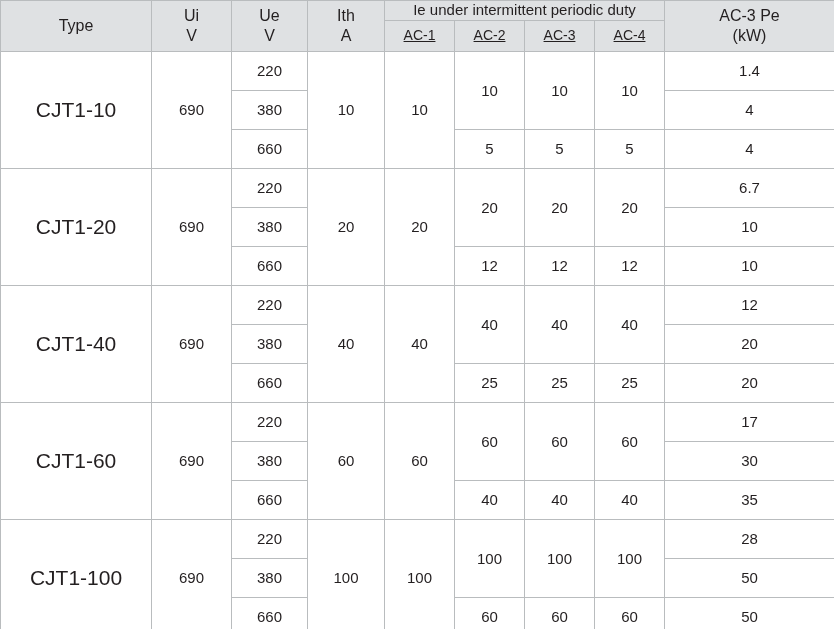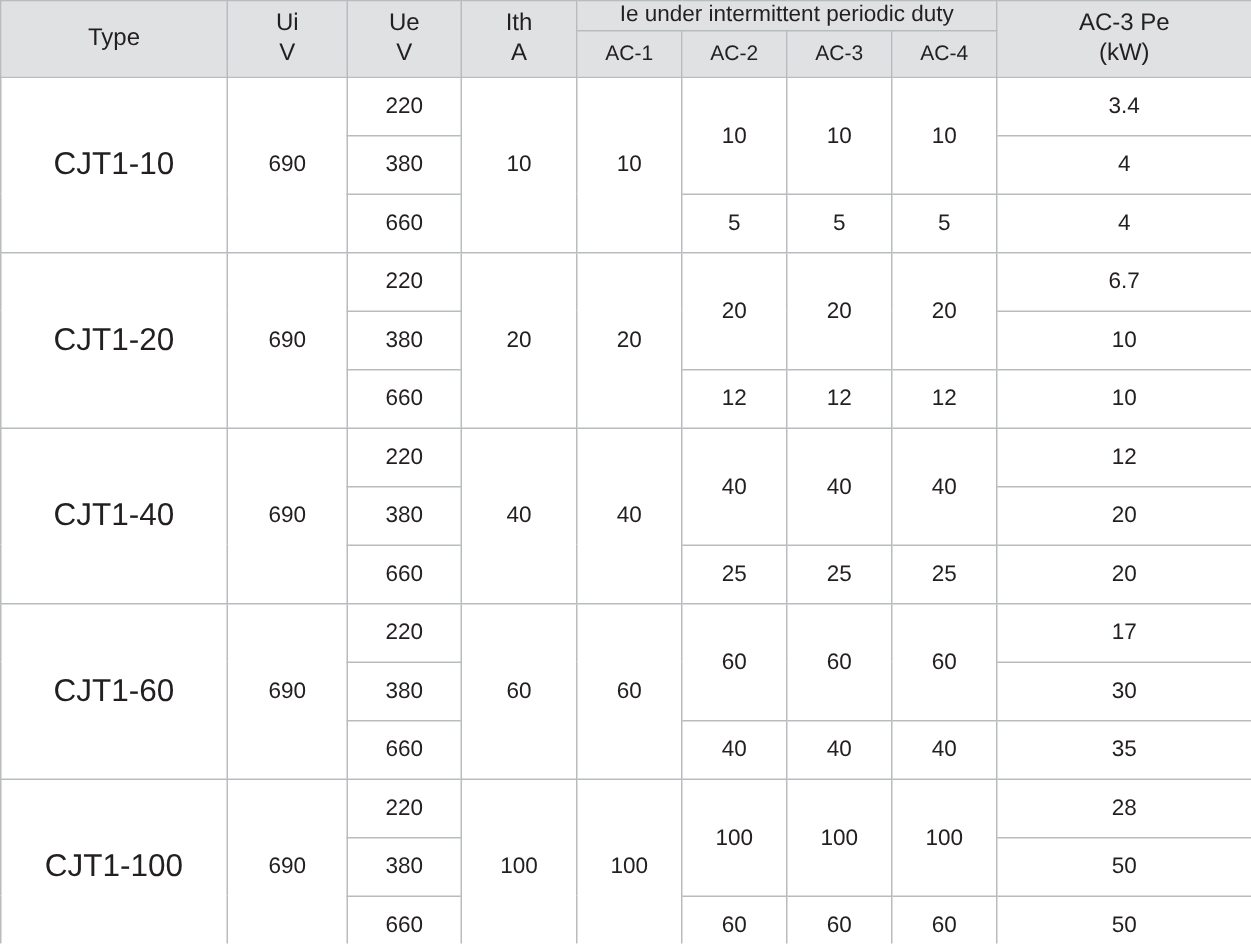--- a/index.html
+++ b/index.html
@@ -31,20 +31,21 @@
   thead th {
     background: #dfe1e3;
     line-height: 1.25;
   }
   thead th.head-tall {
     font-size: 16px;
   }
   thead th.head-sub {
     font-size: 14px;
     height: 30px;
+    text-decoration: underline;
   }
   .grp-title {
     font-size: 15px;
     line-height: 1.25;
   }
   tbody td {
     background: #ffffff;
     height: 38px;
   }
   tbody td.type-cell {
@@ -111,21 +112,21 @@
 
     <tr class="row-sep">
       <td rowspan="3" class="type-cell outer-left">CJT1-10</td>
       <td rowspan="3">690</td>
       <td>220</td>
       <td rowspan="3">10</td>
       <td rowspan="3">10</td>
       <td rowspan="2">10</td>
       <td rowspan="2">10</td>
       <td rowspan="2">10</td>
-      <td class="outer-right">3.4</td>
+      <td class="outer-right">1.4</td>
     </tr>
     <tr>
       <td>380</td>
       <td class="outer-right">4</td>
     </tr>
     <tr>
       <td>660</td>
       <td>5</td>
       <td>5</td>
       <td>5</td>

